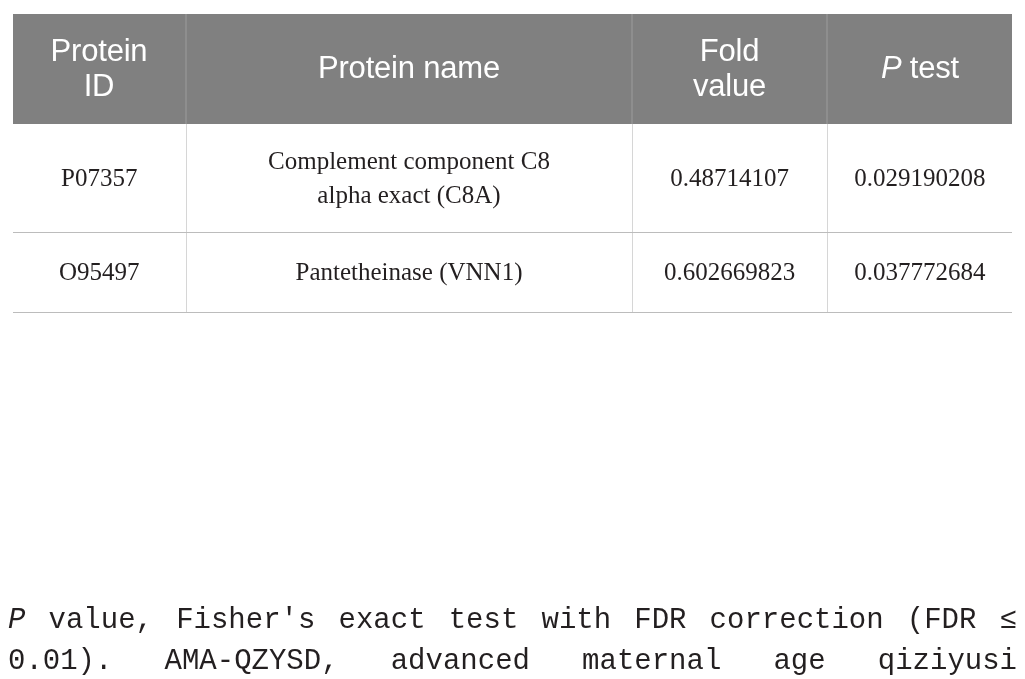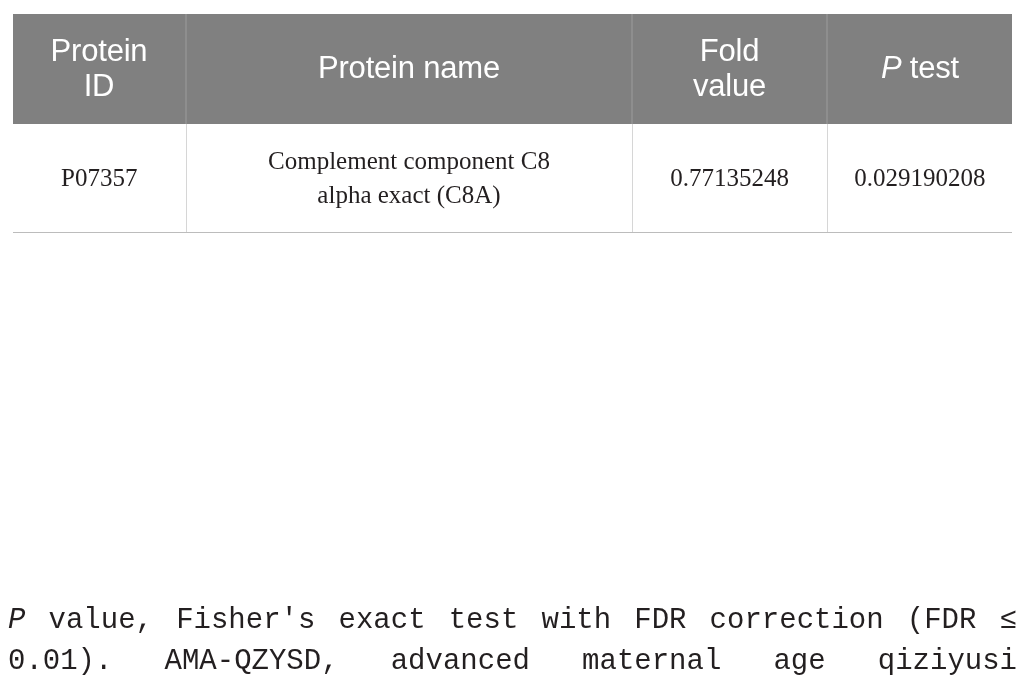--- a/index.html
+++ b/index.html
@@ -116,22 +116,28 @@
           <th><span class="ital">P</span><span> test</span></th>
         </tr>
       </thead>
       <tbody>
         <tr class="r-tall">
           <td>P07357</td>
           <td>
             <span>Complement component C8</span><br>
             <span>alpha exact (C8A)</span>
           </td>
-          <td>0.77135248</td>
+          <td>0.48714107</td>
           <td>0.029190208</td>
+        </tr>
+        <tr class="r-short">
+          <td>O95497</td>
+          <td>Pantetheinase (VNN1)</td>
+          <td>0.602669823</td>
+          <td>0.037772684</td>
         </tr>
       </tbody>
     </table>
   </div>
 
   <div class="footnote"><span class="ital">P</span><span> value, Fisher's exact test with FDR correction (FDR ≤ 0.01). AMA-QZYSD, advanced maternal age qiziyusi decoction; AMA, advanced maternal age; YMA, young maternal age.</span></div>
 
 </div>
 
 </body></html>

